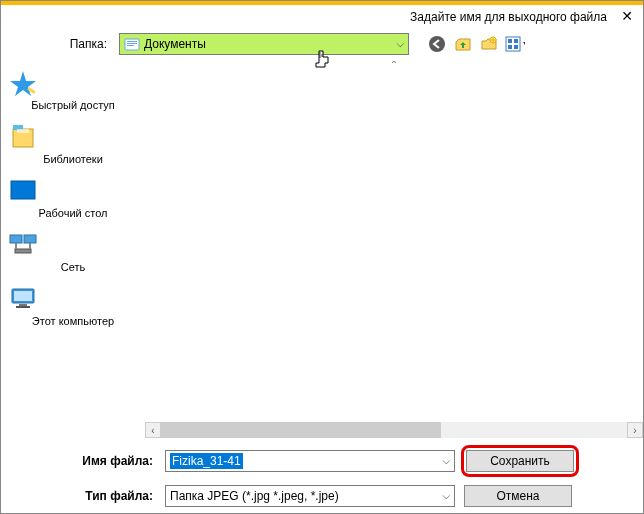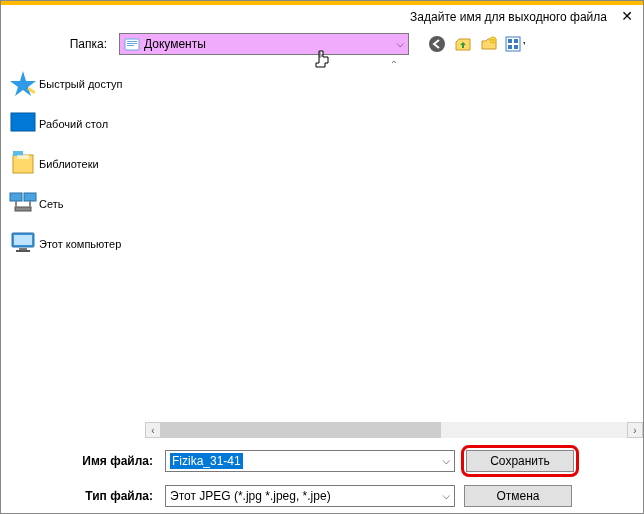--- a/index.html
+++ b/index.html
@@ -3,27 +3,27 @@
 <meta charset="utf-8">
 <style>
   * { box-sizing: border-box; margin: 0; padding: 0; font-family: "Segoe UI", Tahoma, sans-serif; font-size: 12px; }
   body { background: #fff; width: 644px; height: 514px; overflow: hidden; position: relative; border: 1px solid #888; }
   .topbar { height: 4px; background: #ffb900; }
   .titlebar { display: flex; align-items: center; justify-content: flex-end; padding: 4px 8px 6px 8px; background: #fff; gap: 12px; }
   .titlebar .title { font-size: 12px; color: #000; }
   .close { width: 16px; height: 16px; text-align: center; line-height: 14px; cursor: pointer; font-size: 14px; }
   .toprow { display: flex; align-items: center; padding: 2px 8px 4px 8px; gap: 6px; }
   .toprow .label { width: 104px; text-align: right; padding-right: 6px; }
-  .folder-select { display: flex; align-items: center; width: 290px; height: 22px; border: 1px solid #7a7a7a; background: #f0abfc; padding: 0 4px; gap: 4px; }
+  .folder-select { display: flex; align-items: center; width: 290px; height: 22px; border: 1px solid #7a7a7a; background: #bef264; padding: 0 4px; gap: 4px; }
   .folder-select .chev { margin-left: auto; font-size: 10px; color: #555; }
   .toolbar { display: flex; gap: 6px; margin-left: 12px; align-items: center; }
   .tool-ico { width: 20px; height: 20px; display: flex; align-items: center; justify-content: center; }
   .main { display: flex; height: 380px; }
   .sidebar { width: 144px; padding: 6px 4px; display: flex; flex-direction: column; align-items: center; gap: 4px; }
-  .side-item { display: flex; flex-direction: row; align-items: center; width: 100%; padding: 4px 2px; cursor: pointer; }
+  .side-item { display: flex; flex-direction: column; width: 100%; padding: 4px 2px; cursor: pointer; }
   .side-item .lbl { font-size: 11px; margin-top: 2px; text-align: center; color: #000; }
   .filearea { flex: 1; display: flex; flex-direction: column; }
   .collapse { text-align: center; color: #777; font-size: 10px; height: 14px; }
   .listing { flex: 1; background: #fff; }
   .hscroll { display: flex; align-items: center; height: 18px; }
   .hscroll .arrow { width: 16px; height: 16px; background: #f0f0f0; border: 1px solid #ccc; display: flex; align-items: center; justify-content: center; font-size: 10px; color: #555; }
   .hscroll .track { flex: 1; height: 16px; background: #f0f0f0; position: relative; }
   .hscroll .thumb { position: absolute; left: 0; top: 0; width: 60%; height: 100%; background: #cdcdcd; }
   .bottom { padding: 6px 8px 10px 8px; }
   .row { display: flex; align-items: center; gap: 6px; margin-bottom: 6px; }
@@ -97,32 +97,32 @@
   <div class="sidebar">
     <div class="side-item">
       <svg width="32" height="28">
           <path d="M16 2 L19 12 L29 12 L21 18 L24 27 L16 21 L8 27 L11 18 L3 12 L13 12 Z" fill="#2f9ae8"></path>
           <rect x="22" y="18" width="8" height="3" fill="#ffd24a" transform="rotate(35 22 18)"></rect>
         </svg>
       <span class="lbl">Быстрый доступ</span>
     </div>
     <div class="side-item">
       <svg width="32" height="28">
-          <rect x="4" y="4" width="24" height="18" fill="#0078d7"></rect>
-          <rect x="4" y="4" width="24" height="18" fill="none" stroke="#005a9e"></rect>
-        </svg>
-      <span class="lbl">Рабочий стол</span>
-    </div>
-    <div class="side-item">
-      <svg width="32" height="28">
           <rect x="6" y="6" width="20" height="18" fill="#ffd869" stroke="#c79a2a"></rect>
           <rect x="6" y="2" width="10" height="5" fill="#5bbce4"></rect>
           <rect x="10" y="6" width="12" height="4" fill="#fff" opacity="0.6"></rect>
         </svg>
       <span class="lbl">Библиотеки</span>
+    </div>
+    <div class="side-item">
+      <svg width="32" height="28">
+          <rect x="4" y="4" width="24" height="18" fill="#0078d7"></rect>
+          <rect x="4" y="4" width="24" height="18" fill="none" stroke="#005a9e"></rect>
+        </svg>
+      <span class="lbl">Рабочий стол</span>
     </div>
     <div class="side-item">
       <svg width="32" height="28">
           <rect x="3" y="4" width="12" height="8" fill="#4aa3e0" stroke="#2a6fa8"></rect>
           <rect x="17" y="4" width="12" height="8" fill="#4aa3e0" stroke="#2a6fa8"></rect>
           <rect x="8" y="18" width="16" height="4" fill="#888" stroke="#555"></rect>
           <path d="M9 12 L9 18 M23 12 L23 18" stroke="#888" stroke-width="2"></path>
         </svg>
       <span class="lbl">Сеть</span>
     </div>
@@ -159,21 +159,21 @@
     </div>
     <span class="save-highlight">
       <div class="btn">
         <span>Сохранить</span>
       </div>
     </span>
   </div>
   <div class="row">
     <span class="label">Тип файла:</span>
     <div class="combo">
-      <span>Этот JPEG (*.jpg *.jpeg, *.jpe)</span>
+      <span>Папка JPEG (*.jpg *.jpeg, *.jpe)</span>
       <span class="chev">⌵</span>
     </div>
     <span style="padding:2px 3px;">
       <div class="btn">
         <span>Отмена</span>
       </div>
     </span>
   </div>
 </div>
 

